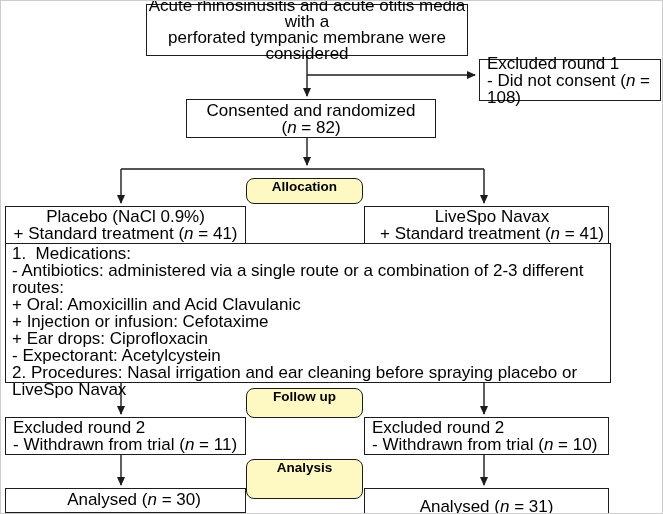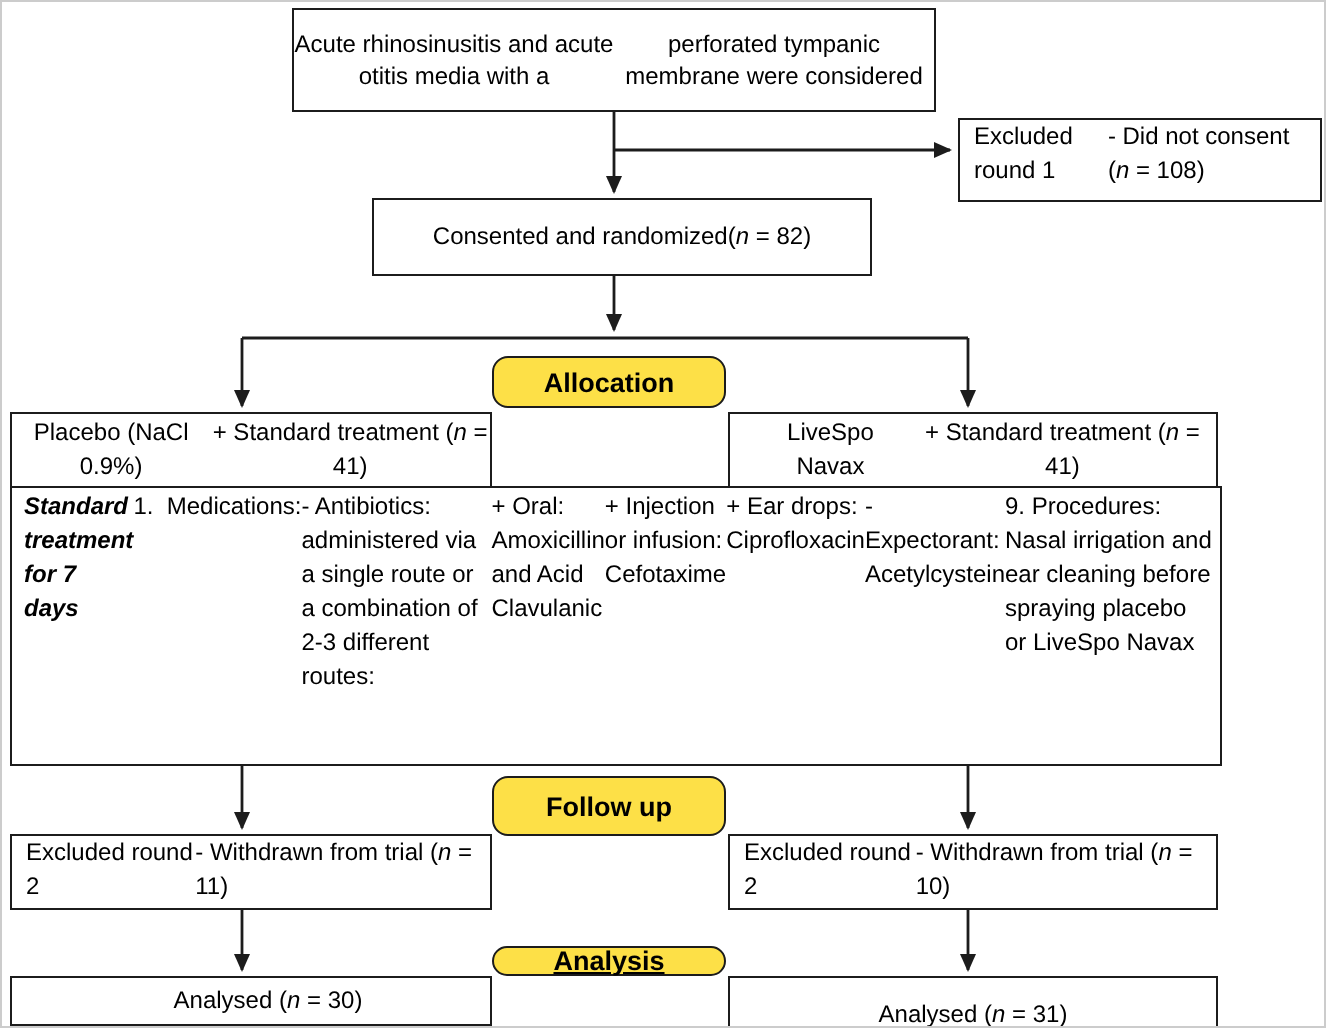--- a/index.html
+++ b/index.html
@@ -1,23 +1,23 @@
 <!DOCTYPE html>
 <html><head>
 <meta charset="utf-8">
 <style>
   * { margin:0; padding:0; box-sizing:border-box; }
   html,body { background:#fff; }
   body { font-family:"Liberation Sans","DejaVu Sans",sans-serif; color:#000; }
   .canvas { position:relative; width:663px; height:514px; background:#fff; border:1px solid #cccccc; overflow:hidden; }
   .connectors { position:absolute; left:0; top:0; width:663px; height:514px; z-index:1; }
-  .box { position:absolute; border:1.5px solid #1c1c1c; background:#fff; display:flex; flex-direction:row; justify-content:center; font-size:12px; line-height:16.5px; z-index:2; }
+  .box { position:absolute; border:1.5px solid #1c1c1c; background:#fff; display:flex; flex-direction:column; justify-content:center; font-size:17px; line-height:16.5px; z-index:2; }
   .txt-c { align-items:center; text-align:center; }
   .txt-l { align-items:flex-start; text-align:left; padding-left:7px; padding-right:4px; line-height:17px; }
-  .stage { position:absolute; border:1.6px solid #1c1c1c; border-radius:8px; background:#fde047; display:flex; align-items:center; justify-content:center; font-weight:bold; font-size:13.5px; z-index:3; }
+  .stage { position:absolute; border:1.6px solid #1c1c1c; border-radius:8px; background:#fef9c3; display:flex; justify-content:center; font-weight:bold; font-size:13.5px; z-index:3; }
   .treatment { justify-content:flex-start; padding:1px 4px 0 6px; line-height:17px; }
   .treat-title { font-weight:bold; font-style:italic; }
   .it { font-style:italic; }
   .line { white-space:pre-wrap; }
 </style>
 </head>
 <body>
 
 <div class="canvas">
 
@@ -64,45 +64,44 @@
     <div class="line">Placebo (NaCl 0.9%)</div>
     <div class="line"><span>+ Standard treatment (</span><span class="it">n</span><span> = 41)</span></div>
   </div>
 
   <div class="box txt-c" style="left:363px;top:205px;width:245px;height:38px;line-height:17px;padding-left:11px;">
     <div class="line">LiveSpo Navax</div>
     <div class="line"><span>+ Standard treatment (</span><span class="it">n</span><span> = 41)</span></div>
   </div>
 
   <div class="box treatment" style="left:4px;top:242px;width:606px;height:140px;">
-    <div class="line treat-title">Standard treatment for 7 days</div>
     <div class="line">1.&nbsp;&nbsp;Medications:</div>
     <div class="line">- Antibiotics: administered via a single route or a combination of 2-3 different routes:</div>
     <div class="line">+ Oral: Amoxicillin and Acid Clavulanic</div>
     <div class="line">+ Injection or infusion: Cefotaxime</div>
     <div class="line">+ Ear drops: Ciprofloxacin</div>
     <div class="line">- Expectorant: Acetylcystein</div>
-    <div class="line">9. Procedures: Nasal irrigation and ear cleaning before spraying placebo or LiveSpo Navax</div>
+    <div class="line">2. Procedures: Nasal irrigation and ear cleaning before spraying placebo or LiveSpo Navax</div>
   </div>
 
   <div class="stage" style="left:245px;top:387px;width:117px;height:30px;">
     <span>Follow up</span>
   </div>
 
   <div class="box txt-l" style="left:4px;top:416px;width:241px;height:38px;">
     <div class="line">Excluded round 2</div>
     <div class="line"><span>- Withdrawn from trial (</span><span class="it">n</span><span> = 11)</span></div>
   </div>
 
   <div class="box txt-l" style="left:363px;top:416px;width:245px;height:38px;">
     <div class="line">Excluded round 2</div>
     <div class="line"><span>- Withdrawn from trial (</span><span class="it">n</span><span> = 10)</span></div>
   </div>
 
-  <div class="stage" style="left:245px;top:472px;width:117px;height:15px;text-decoration:underline;">
+  <div class="stage" style="left:245px;top:458px;width:117px;height:40px;">
     <span>Analysis</span>
   </div>
 
   <div class="box txt-c" style="left:4px;top:487px;width:241px;height:25px;padding-left:17px;">
     <div class="line"><span>Analysed (</span><span class="it">n</span><span> = 30)</span></div>
   </div>
 
   <div class="box txt-c" style="left:363px;top:487px;width:245px;height:39px;">
     <div class="line"><span>Analysed (</span><span class="it">n</span><span> = 31)</span></div>
   </div>

